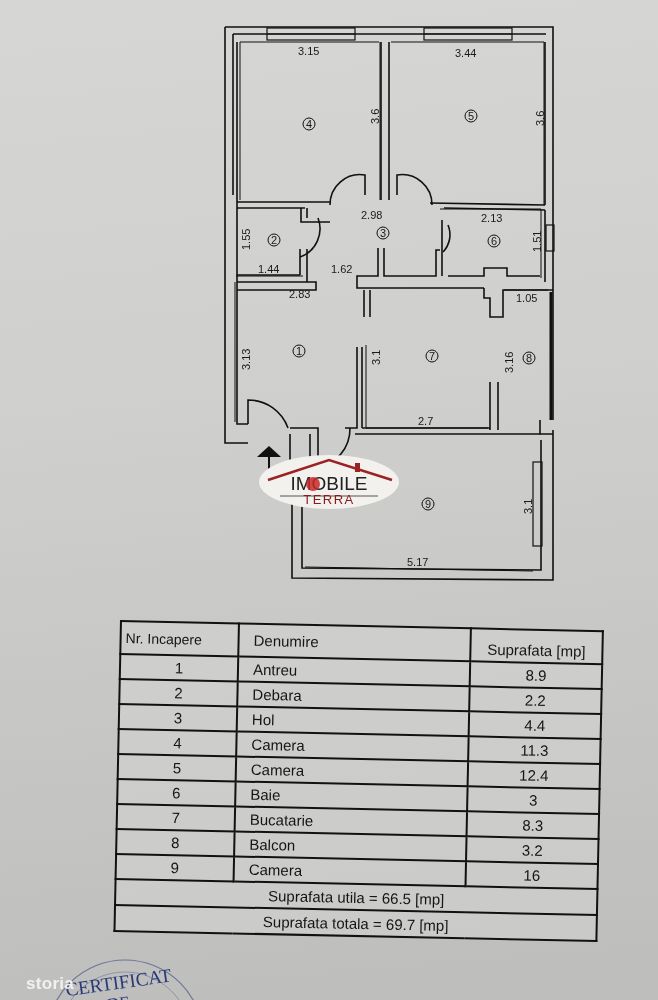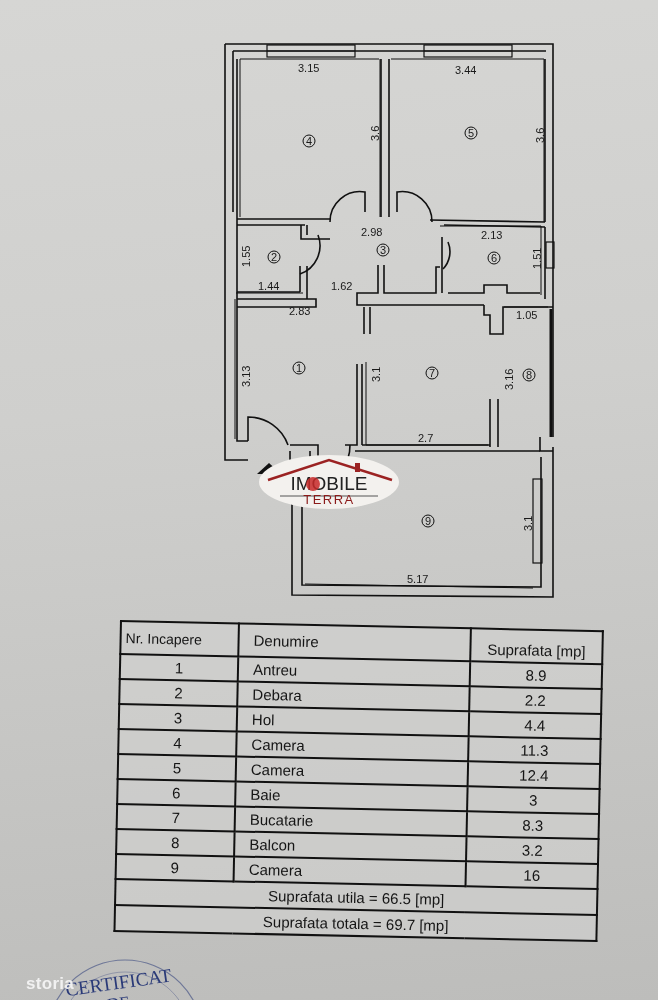--- a/index.html
+++ b/index.html
@@ -1,21 +1,21 @@
 <!DOCTYPE html>
 <html><head>
 <meta charset="utf-8">
 <style>
   html, body { margin:0; padding:0; }
   body {
     width:658px; height:1000px; overflow:hidden; position:relative;
     background: linear-gradient(175deg, #d6d6d4 0%, #cfcfcd 40%, #c6c6c4 70%, #bdbdbb 100%);
     font-family: "Liberation Sans", sans-serif;
   }
-  .plan { position:absolute; left:0; top:0; width:658px; height:600px;margin-top:17px; }
+  .plan { position:absolute; left:0; top:0; width:658px; height:600px; }
   .plan svg { width:658px; height:600px; display:block; }
   .dim { font-family:"Liberation Sans", sans-serif; font-size:11px; fill:#1a1a1a; }
   .roomnum { font-family:"Liberation Sans", sans-serif; font-size:11px; fill:#1a1a1a; }
 
   .logo { position:absolute; left:258px; top:454px; width:142px; height:56px; }
 
   .table-wrap {
     position:absolute; left:120px; top:620px; width:484px;
     transform: rotate(1.2deg); transform-origin: left top;
   }

